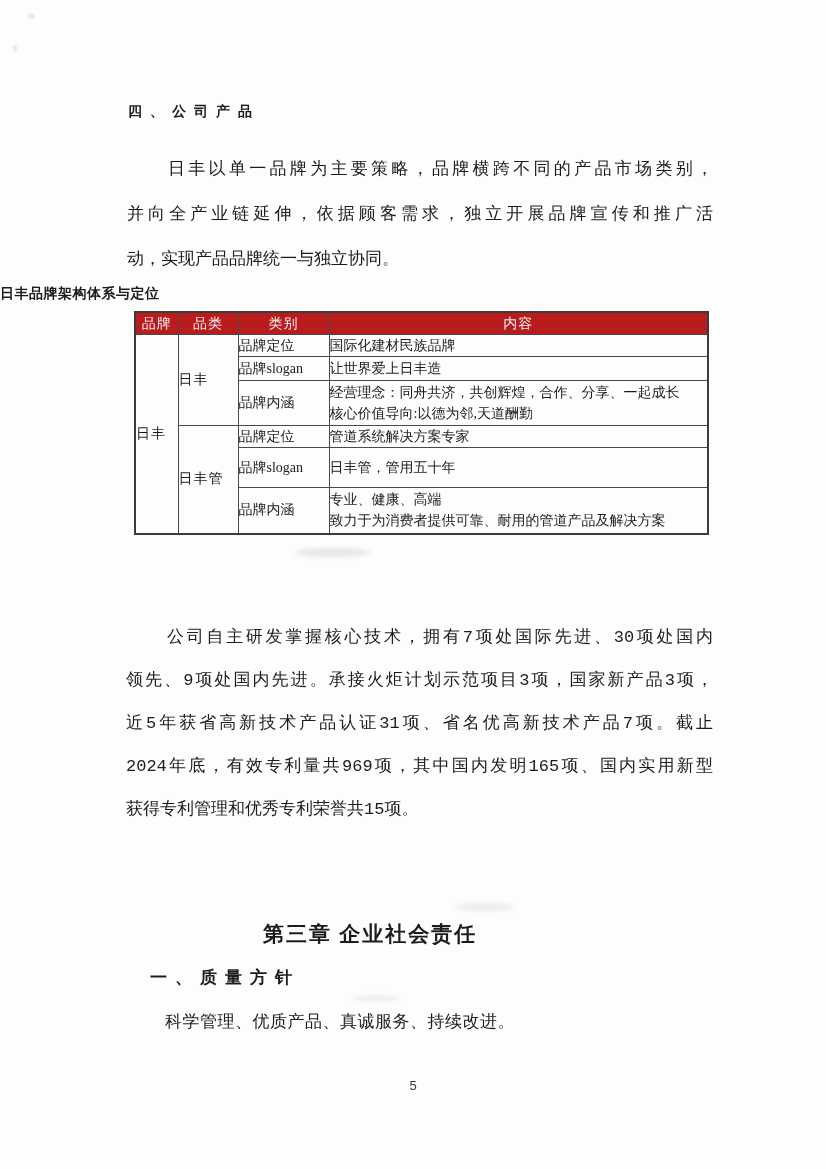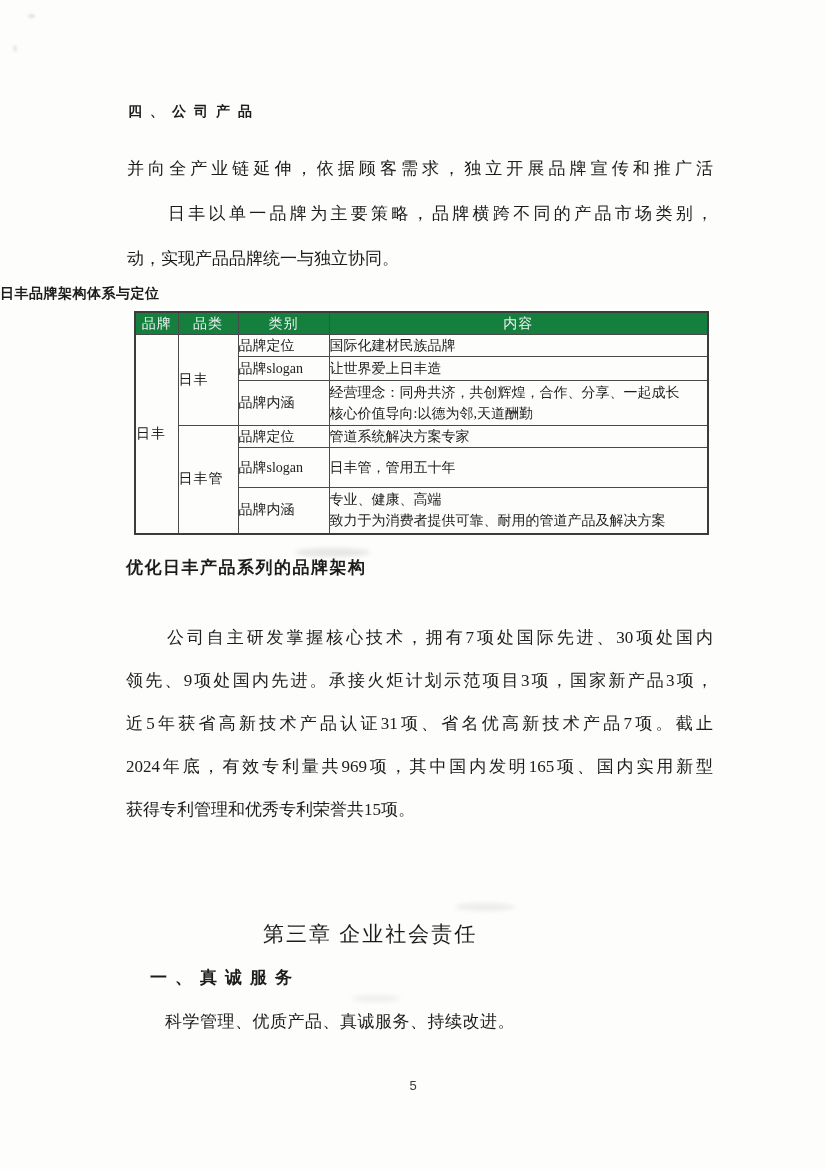--- a/index.html
+++ b/index.html
@@ -16,32 +16,32 @@
   .h-section{
     position:absolute;left:128px;top:103px;
     font-size:14px;font-weight:bold;letter-spacing:8px;
   }
   .h-sub{
     position:absolute;left:126px;top:556px;
     font-size:17px;font-weight:bold;letter-spacing:1.5px;
   }
   .h-chapter{
     position:absolute;left:0;top:920px;width:740px;
-    text-align:center;font-size:21px;font-weight:normal;letter-spacing:2px;
+    text-align:center;font-size:21px;font-weight:bold;letter-spacing:2px;
   }
   .h-quality{
     position:absolute;left:150px;top:966px;
     font-size:17px;font-weight:bold;letter-spacing:8px;
   }
   
   .para{position:absolute;font-size:17px;}
   .para1{left:127px;top:146px;width:586px;}
   .para2{left:126px;top:616px;width:587px;}
   .para1 .pline{height:45px;line-height:45px;}
-  .para2 .pline{height:43px;line-height:43px;}
+  .para2 .pline{height:43px;line-height:43px;font-family:Liberation Mono, monospace;}
   .pline{text-align:justify;text-align-last:justify;white-space:nowrap;}
   .pline.first{padding-left:41px;}
   .pline.last{text-align-last:left;}
   .para3{
     position:absolute;left:165px;top:1010px;
     font-size:17px;letter-spacing:0.5px;
   }
   
   .tbl-title{
     position:absolute;left:0;top:285px;width:826px;
@@ -52,21 +52,21 @@
   table.brand{
     border-collapse:collapse;table-layout:fixed;
     width:573px;font-size:14px;
   }
   table.brand td,table.brand th{
     border:1px solid #4a4a4a;
     padding:0;overflow:hidden;
   }
   table.brand{border:2px solid #3c3c3c;}
   th.hdr{
-    background:#15803d;color:#eef0f4;
+    background:#b91c1c;color:#eef0f4;
     font-weight:normal;text-align:center;height:21px;
     font-size:14px;letter-spacing:1px;
   }
   td.c-brand,td.c-cat{text-align:left;vertical-align:middle;letter-spacing:1px;}
   td.c-type{padding-left:9px;vertical-align:middle;}
   td.c-content{padding-left:12px;vertical-align:middle;line-height:21px;}
   tr.r1{height:20px;} tr.r2{height:24px;} tr.r3{height:45px;}
   tr.r4{height:22px;} tr.r5{height:40px;} tr.r6{height:46px;}
   
   .pageno{
@@ -89,22 +89,22 @@
 
   <div class="artifact a1"></div>
   <div class="artifact a2"></div>
   <div class="artifact a3"></div>
   <div class="artifact a4"></div>
   <div class="artifact a5"></div>
 
   <div class="h-section">四、公司产品</div>
 
   <div class="para para1">
+    <div class="pline first">日丰以单一品牌为主要策略，品牌横跨不同的产品市场类别，</div>
     <div class="pline">并向全产业链延伸，依据顾客需求，独立开展品牌宣传和推广活</div>
-    <div class="pline first">日丰以单一品牌为主要策略，品牌横跨不同的产品市场类别，</div>
     <div class="pline last">动，实现产品品牌统一与独立协同。</div>
   </div>
 
   <div class="tbl-title">日丰品牌架构体系与定位</div>
 
   <div class="tbl-wrap">
     <table class="brand">
       <colgroup>
         <col style="width:43px">
           <col style="width:60px">
@@ -148,31 +148,30 @@
         <td class="c-type">品牌内涵</td>
         <td class="c-content">
           <div>专业、健康、高端</div>
           <div>致力于为消费者提供可靠、耐用的管道产品及解决方案</div>
         </td>
       </tr>
     </tbody>
       </table>
   </div>
 
-  <div class="h-sub">优化日丰产品系列的品牌架构</div>
 
   <div class="para para2">
     <div class="pline first">公司自主研发掌握核心技术，拥有7项处国际先进、30项处国内</div>
     <div class="pline">领先、9项处国内先进。承接火炬计划示范项目3项，国家新产品3项，</div>
     <div class="pline">近5年获省高新技术产品认证31项、省名优高新技术产品7项。截止</div>
     <div class="pline">2024年底，有效专利量共969项，其中国内发明165项、国内实用新型</div>
     <div class="pline last">获得专利管理和优秀专利荣誉共15项。</div>
   </div>
 
   <div class="h-chapter">第三章 企业社会责任</div>
 
-  <div class="h-quality">一、真诚服务</div>
+  <div class="h-quality">一、质量方针</div>
 
   <div class="para3">科学管理、优质产品、真诚服务、持续改进。</div>
 
   <div class="pageno">5</div>
 
 </div>
 
 </body></html>

